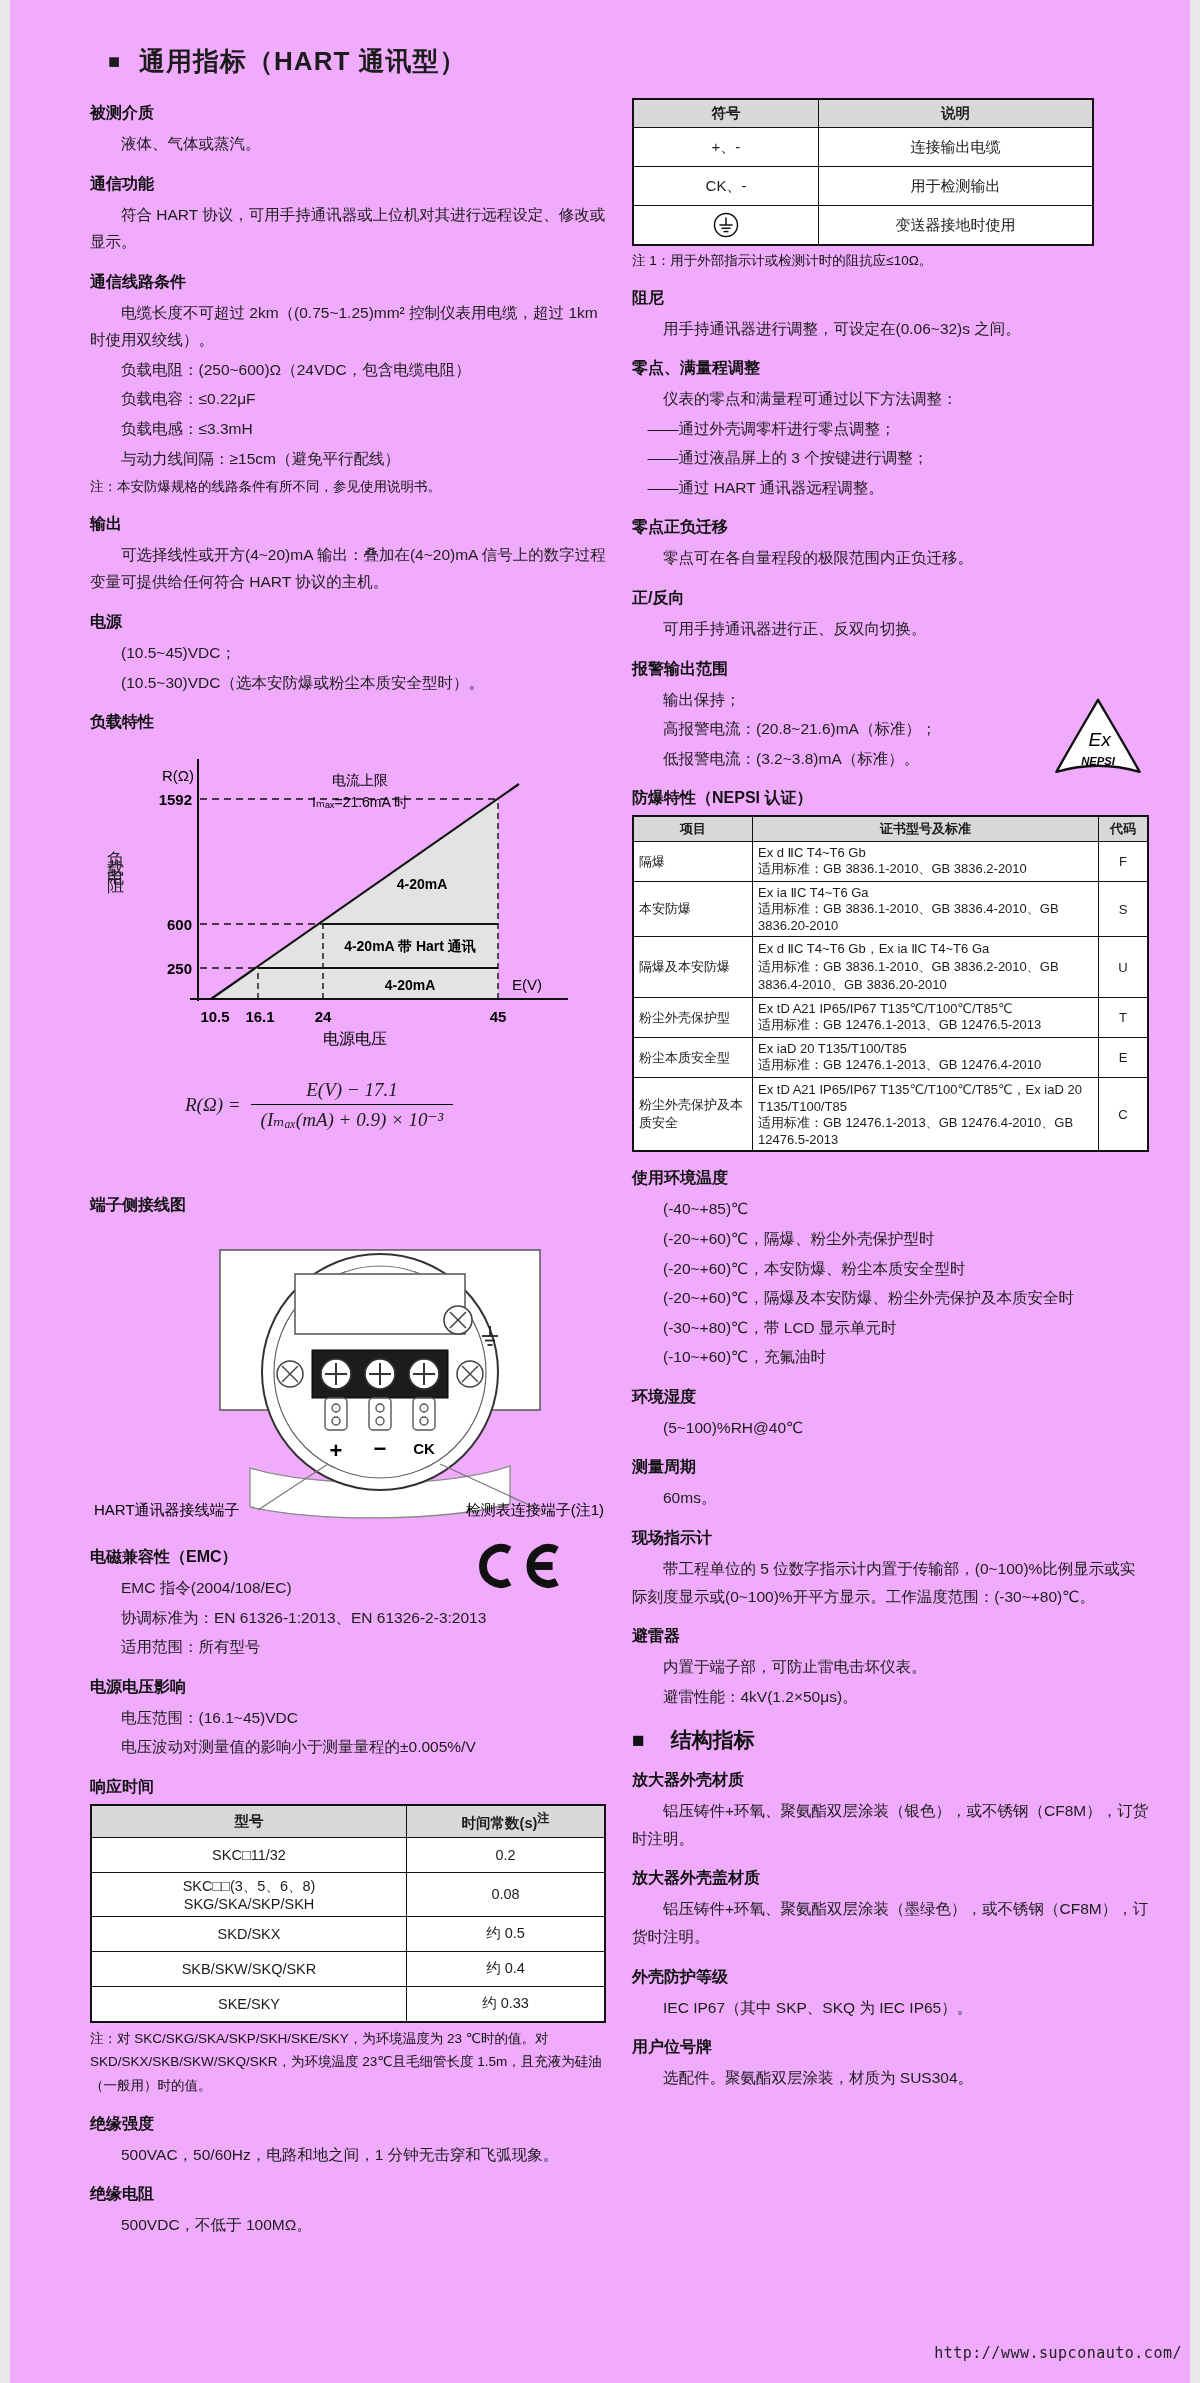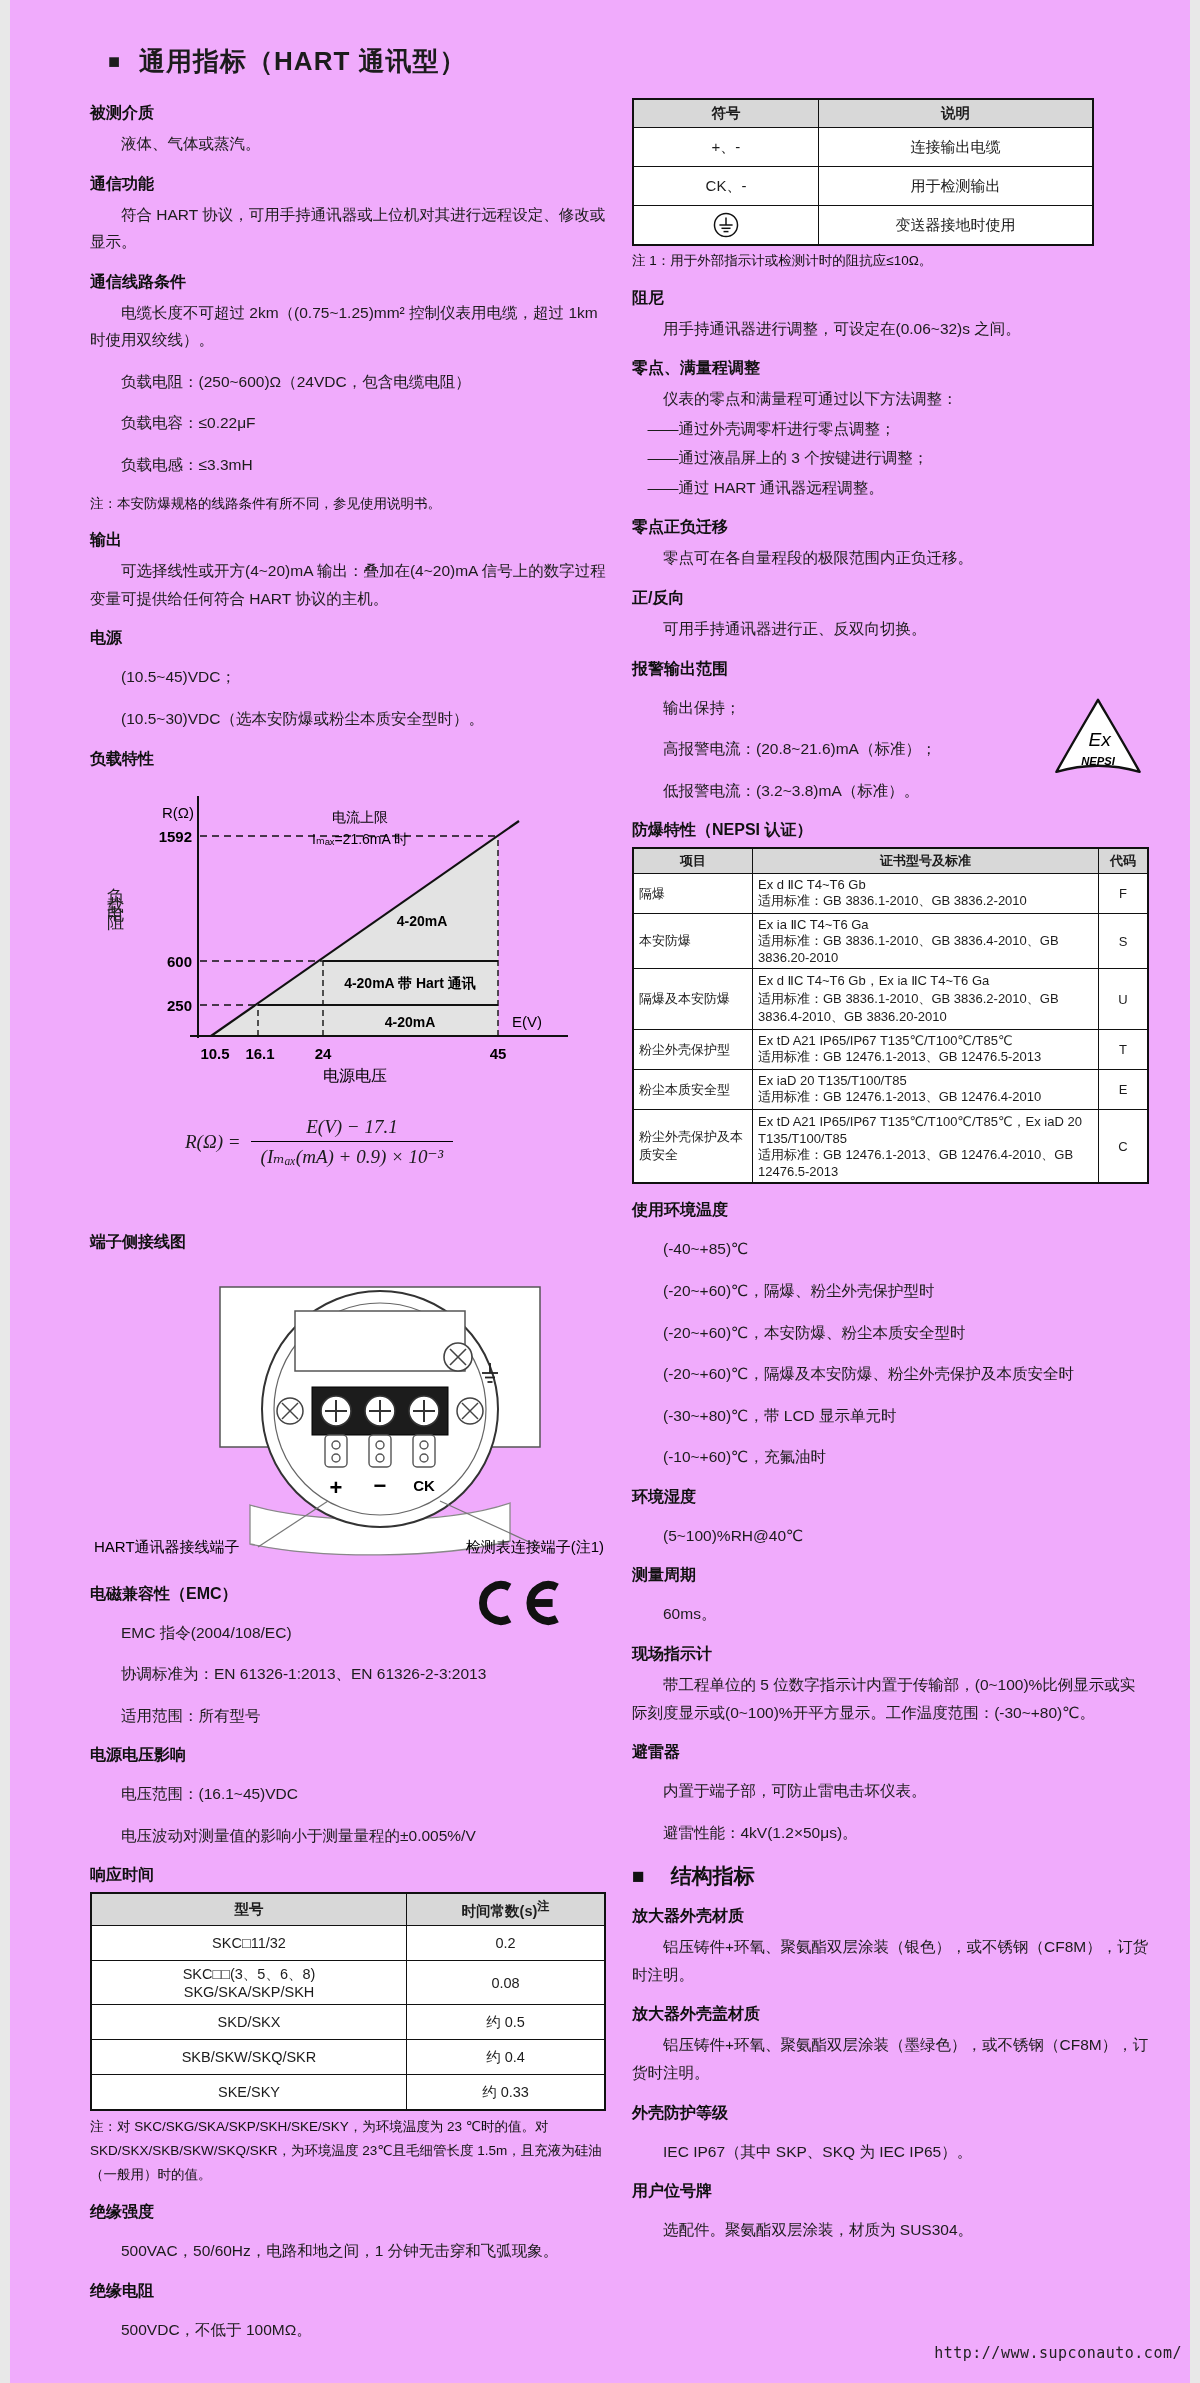--- a/index.html
+++ b/index.html
@@ -5,21 +5,21 @@
   html,body{margin:0;padding:0;background:#e8e8e8;}
   #page{position:relative;width:1180px;height:2383px;background:#f0abfc;margin:0 auto;
         font-family:"Liberation Sans","DejaVu Sans",sans-serif;color:#1c1c1c;overflow:hidden;}
   .col{position:absolute;}
   #left-col{left:80px;top:44px;width:518px;}
   #right-col{left:622px;top:96px;width:518px;}
   .doc-title{font-size:26px;font-weight:bold;margin:0 0 24px 18px;letter-spacing:1px;}
   .doc-title .sq{font-size:20px;margin-right:18px;vertical-align:2px;}
   h2.sec{font-size:16px;font-weight:bold;margin:16px 0 6px;color:#111;}
   p.body{font-size:15.5px;line-height:1.78;margin:2px 0;text-indent:2em;}
-  p.item{font-size:15.5px;line-height:1.78;margin:14px 0;padding-left:2em;text-indent:0;}
+  p.item{font-size:15.5px;line-height:1.78;margin:2px 0;padding-left:2em;text-indent:0;}
   p.dash{font-size:15.5px;line-height:1.78;margin:2px 0;padding-left:1em;text-indent:0;}
   p.note{font-size:13.5px;line-height:1.6;margin:4px 0;color:#111;}
   table{border-collapse:collapse;border:2px solid #111;background:#fff;}
   th,td{border:1px solid #111;padding:4px 7px;font-size:14.5px;}
   th{background:#d8d8d8;font-weight:600;text-align:center;}
   td.c{text-align:center;}
   .preline{white-space:pre-line;}
   #symbol-table{width:462px;margin-top:2px;}
   #symbol-table td{height:30px;font-size:15px;}
   #symbol-table td:first-child{width:170px;}
@@ -62,20 +62,21 @@
     <p class="body">液体、气体或蒸汽。</p>
 
     <h2 class="sec">通信功能</h2>
     <p class="body">符合 HART 协议，可用手持通讯器或上位机对其进行远程设定、修改或显示。</p>
 
     <h2 class="sec">通信线路条件</h2>
     <p class="body">电缆长度不可超过 2km（(0.75~1.25)mm² 控制仪表用电缆，超过 1km 时使用双绞线）。</p>
     <p class="item">负载电阻：(250~600)Ω（24VDC，包含电缆电阻）</p>
     <p class="item">负载电容：≤0.22μF</p>
     <p class="item">负载电感：≤3.3mH</p>
+    <p class="item">与动力线间隔：≥15cm（避免平行配线）</p>
     <p class="note">注：本安防爆规格的线路条件有所不同，参见使用说明书。</p>
 
     <h2 class="sec">输出</h2>
     <p class="body">可选择线性或开方(4~20)mA 输出：叠加在(4~20)mA 信号上的数字过程变量可提供给任何符合 HART 协议的主机。</p>
 
     <h2 class="sec">电源</h2>
     <p class="item">(10.5~45)VDC；</p>
     <p class="item">(10.5~30)VDC（选本安防爆或粉尘本质安全型时）。</p>
 
     <h2 class="sec">负载特性</h2>

